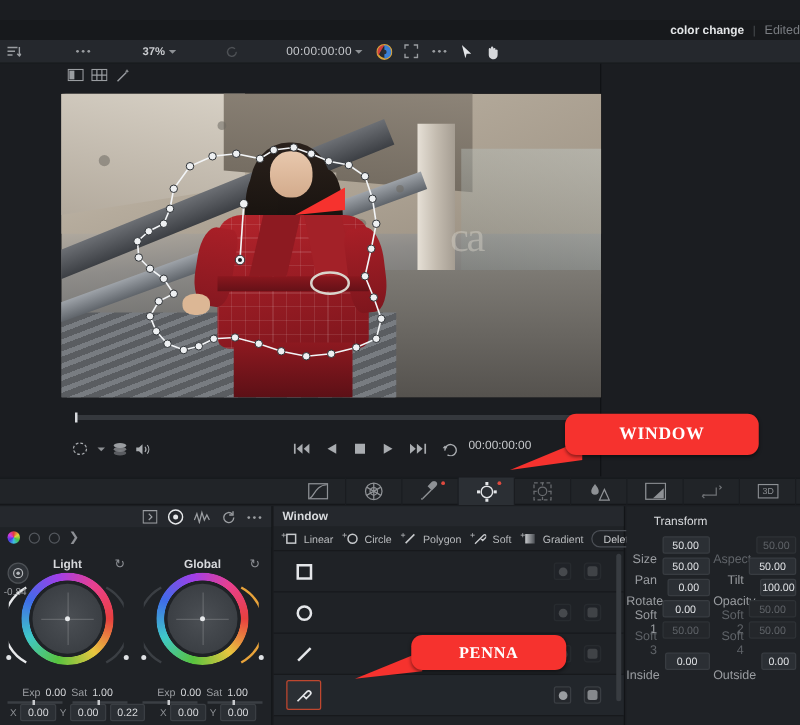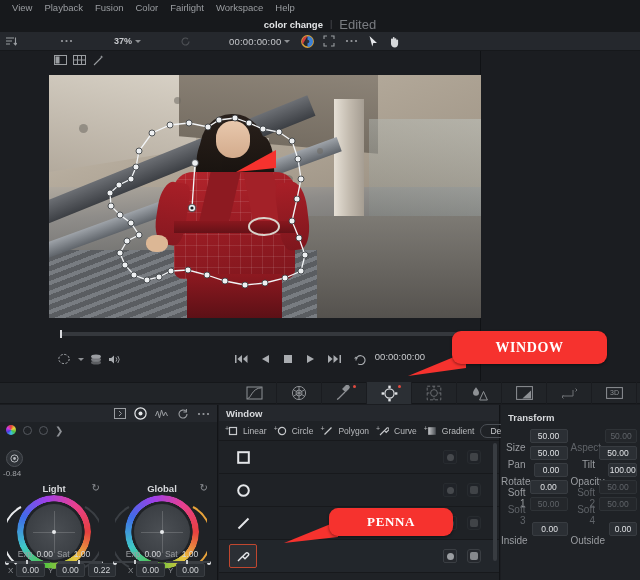--- a/index.html
+++ b/index.html
@@ -15,25 +15,25 @@
   
   .menubar {
     position:absolute; left:0; top:0; width:640px; height:16px;
     background:#17191c; display:flex; align-items:center; padding-left:6px; gap:0;
   }
   .menu-item { font-size:9.5px; color:#9a9da1; padding:0 6px; line-height:16px; }
 
   
   .titlebar {
     position:absolute; left:0; top:16px; width:640px; height:16px;
-    background:#17191c; display:flex; align-items:center; justify-content:center; gap:7px;
+    background:#17191c; display:flex; align-items:center; justify-content:flex-end; gap:7px;
   }
   .proj-title { font-size:9.5px; color:#e2e4e6; font-weight:bold; }
   .proj-sep { color:#4c4f54; font-size:9px; }
-  .proj-state { font-size:13px; color:#7a7d82; }
+  .proj-state { font-size:10px; color:#7a7d82; }
 
   
   .toolbar {
     position:absolute; left:0; top:32px; width:640px; height:19px;
     background:#25282d; border-bottom:1px solid #16181b;
     display:flex; align-items:center;gap:33px;
   }
   .tb-btn { width:22px; height:19px; display:flex; align-items:center; justify-content:center; color:#9a9da1; }
   .tb-zoom { display:flex; align-items:center; gap:3px; margin-left:4px; }
   .tb-zoom-val { font-size:9px; color:#c8cace; font-weight:bold; }
@@ -186,21 +186,21 @@
   .cw-top { height:17px; background:#25282d; display:flex; align-items:center; justify-content:flex-end; padding-right:4px; gap:2px; }
   .cw-tbtn { width:19px; height:15px; display:flex; align-items:center; justify-content:center; color:#9a9da1; }
   .cw-tbtn.on { color:#e6e8ea; }
   .cw-modes { height:16px; display:flex; align-items:center; gap:7px; padding-left:6px; background:#1f2226; }
   .cw-mode-circ { width:9px; height:9px; border-radius:50%; border:1px solid #54585e; }
   .cw-mode-wheel { width:10px; height:10px; border-radius:50%;
     background:conic-gradient(#e23b3b,#e2d23b,#49c24a,#3bbfe2,#4a3be2,#d23be2,#e23b3b); }
   .cw-body { position:relative; height:142px; }
   .wheel-grp { position:absolute; top:6px; width:104px; }
   .wheel-grp.g1 { left:2px; } .wheel-grp.g2 { left:110px; }
-  .wheel-hdr { height:14px; display:flex; align-items:center; justify-content:center; position:relative;margin-top:37px; }
+  .wheel-hdr { height:14px; display:flex; align-items:center; justify-content:center; position:relative; }
   .wheel-name { font-size:9.5px; color:#d7d9dc; font-weight:bold; }
   .wheel-reset { position:absolute; right:6px; top:1px; color:#8d9095; font-size:10px; }
   .wheel { position:relative; width:74px; height:74px; margin:0 auto; }
   .wheel-ring { position:absolute; inset:0; border-radius:50%;
     background:conic-gradient(from 90deg,#e8403f,#e8c63f,#58c33f,#3fc8c8,#3f6ce8,#a03fe8,#e8408f,#e8403f);
     -webkit-mask:radial-gradient(circle, transparent 58%, #000 59%);
     mask:radial-gradient(circle, transparent 58%, #000 59%); }
   .wheel-inner { position:absolute; left:9px; top:9px; right:9px; bottom:9px; border-radius:50%;
     background:radial-gradient(circle,#4a4e53 5%,#3b3f44 70%); }
   .wheel-cross-h { position:absolute; left:12%; top:50%; width:76%; height:1px; background:rgba(255,255,255,.17); }
@@ -245,44 +245,35 @@
     display:flex; align-items:center; justify-content:center; background:#25282d; }
   .wr-tog.dim { opacity:.32; }
   .wr-tog i { width:7px; height:7px; border-radius:50%; background:#9a9da1; display:block; }
   .wr-tog2 { width:14px; height:14px; border:1px solid #3a3e43; border-radius:3px; background:#25282d; }
   .wr-tog2.dim { opacity:.32; }
   .wr-tog2 i { display:block; width:8px; height:8px; margin:2px; border-radius:2px; background:#86898d; }
   .win-scroll { position:absolute; right:2px; top:2px; width:4px; height:118px; background:#383c41; border-radius:2px; }
 
   
   .tr-pane { position:absolute; left:501px; top:405px; width:139px; height:175px; background:#1f2226; }
-  .tr-hdr { font-size:9.5px; color:#d9dbde; font-weight:bold; padding:7px 0 4px 7px; }
+  .tr-hdr { font-size:9.5px; color:#d9dbde; font-weight:normal; padding:7px 0 4px 22px; }
   .tr-row { display:flex; align-items:center; height:17px; }
   .tr-cell { display:flex; align-items:center; gap:4px; width:50%; }
   .tr-lbl { font-size:10px; color:#9a9da1; text-align:right; flex:1;margin-top:23px; }
   .tr-box { background:#2b2f34; border:1px solid #383c41; border-radius:2px; width:38px;
     text-align:center; font-size:8.5px; color:#dfe1e4; padding:1px 0; margin-right:3px; }
   .tr-cell.dim .tr-lbl { color:#5f6368; }
   .tr-cell.dim .tr-box { color:#5f6368; background:#24272b; border-color:#2e3236; }
   svg { display:block; }
 </style>
 </head>
 <body>
 
 <div id="app">
 
-  <div class="menubar">
-    <div class="menu-item">View</div>
-    <div class="menu-item">Playback</div>
-    <div class="menu-item">Fusion</div>
-    <div class="menu-item">Color</div>
-    <div class="menu-item">Fairlight</div>
-    <div class="menu-item">Workspace</div>
-    <div class="menu-item">Help</div>
-  </div>
 
   <div class="titlebar">
     <span class="proj-title">color change</span>
     <span class="proj-sep">|</span>
     <span class="proj-state">Edited</span>
   </div>
 
   <div class="toolbar">
     <div class="tb-btn">
       <svg width="12" height="11" viewBox="0 0 12 11">
@@ -389,20 +380,21 @@
         <div class="sc-col"></div>
         <div class="sc-col2"></div>
         <div class="sc-floor"></div>
         <div class="sc-rail"></div>
         <div class="sc-steps"></div>
         <div class="sc-rail2"></div>
         <div class="sc-dot" style="left:7%;top:20%;width:9px;height:9px"></div>
         <div class="sc-dot" style="left:29%;top:9%;width:7px;height:7px"></div>
         <div class="sc-dot" style="left:62%;top:30%;width:6px;height:6px"></div>
         <div class="sc-dot" style="left:54%;top:41%;width:11px;height:7px"></div>
+        <div class="sc-store">ca</div>
 
         <div class="w-hair"></div>
         <div class="w-hair2"></div>
         <div class="w-hair3"></div>
         <div class="w-face"></div>
         <div class="w-jacket">
             <div class="w-jk-grid"></div>
           </div>
         <div class="w-lapelL"></div>
         <div class="w-lapelR"></div>
@@ -784,21 +776,21 @@
         <svg width="10" height="10" viewBox="0 0 10 10">
             <path d="M1.5 8.5L8.5 1.5" stroke="#c7c9cc" stroke-width="1.3"></path>
           </svg>
         <span class="ws-lbl">Polygon</span>
       </div>
       <div class="ws-btn">
         <span class="ws-plus">+</span>
         <svg width="10" height="10" viewBox="0 0 10 10">
             <path d="M1 9l4-4M5.4 4.6l2.6-2.6a1.3 1.3 0 0 1 1.8 1.8L7.2 6.4z" stroke="#c7c9cc" stroke-width="1.1" fill="none"></path>
           </svg>
-        <span class="ws-lbl">Curve</span>
+        <span class="ws-lbl">Soft</span>
       </div>
       <div class="ws-btn">
         <span class="ws-plus">+</span>
         <svg width="10" height="10" viewBox="0 0 10 10">
             <defs>
               <linearGradient id="gg" x1="0" y1="0" x2="1" y2="0">
                 <stop offset="0" stop-color="#c7c9cc"></stop>
                 <stop offset="1" stop-color="#4b4f54"></stop>
               </linearGradient>
             </defs>

